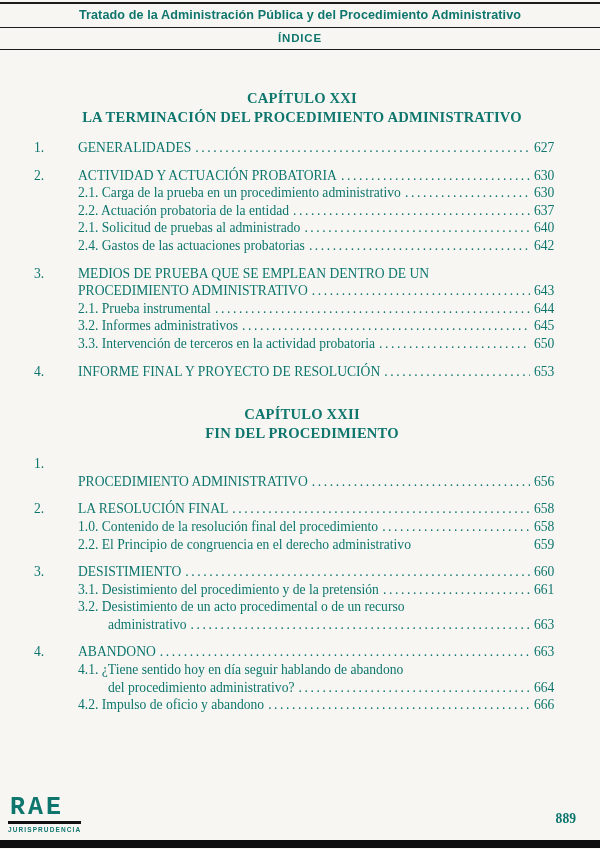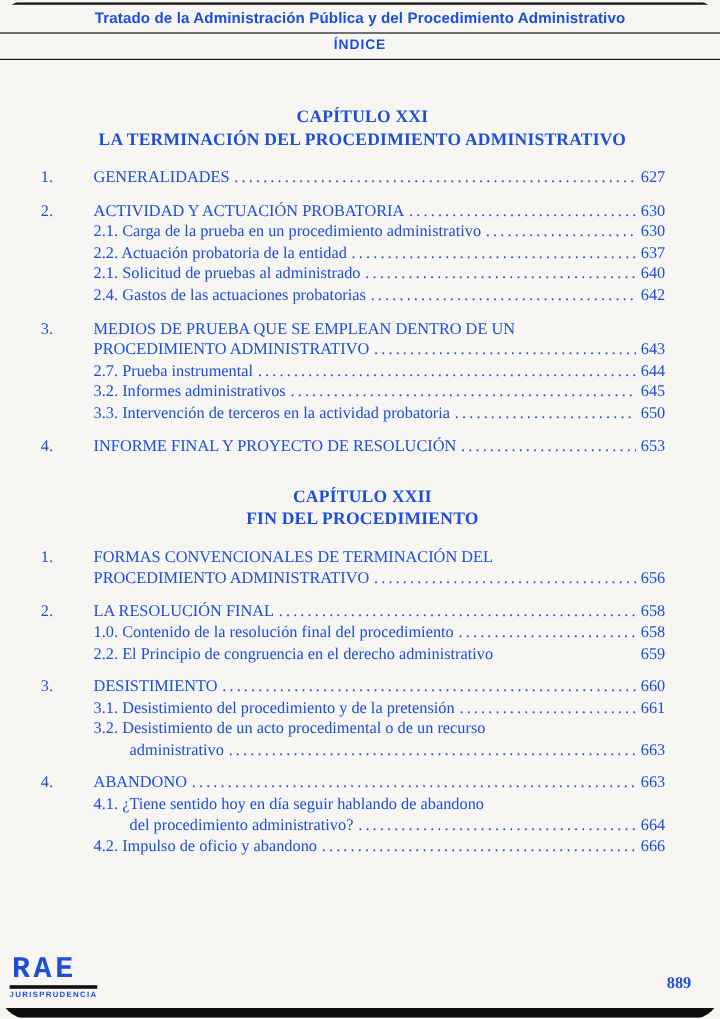--- a/index.html
+++ b/index.html
@@ -1,24 +1,23 @@
 <!DOCTYPE html>
 <html><head>
 <meta charset="utf-8">
 <style>
   * { margin:0; padding:0; box-sizing:border-box; }
   html,body { background:#f6f5f1; }
   .page {
     position:relative;
     width:600px; height:849px;
     background:#f7f6f2;
-    color:#1d4ed8;
+    color:#0f766e;
     font-family:"Liberation Serif", serif;
     overflow:hidden;
-    border-radius:23px;
   }
   
   .hdr { padding-top:2px; }
   .top-rule { border-top:2px solid #1c1c1c; }
   .hdr-title {
     font-family:"Liberation Sans", sans-serif;
     font-weight:700;
     font-size:12.6px;
     text-align:center;
     padding:4px 6px 5px;
@@ -158,21 +157,21 @@
         <span class="pg"></span>
       </div>
       <div class="row">
         <span class="num"></span>
         <span class="text">PROCEDIMIENTO ADMINISTRATIVO</span>
         <span class="leader"></span>
         <span class="pg">643</span>
       </div>
       <div class="row">
         <span class="num"></span>
-        <span class="text">2.7. Prueba instrumental</span>
+        <span class="text">2.1. Prueba instrumental</span>
         <span class="leader"></span>
         <span class="pg">644</span>
       </div>
       <div class="row">
         <span class="num"></span>
         <span class="text">3.2. Informes administrativos</span>
         <span class="leader"></span>
         <span class="pg">645</span>
       </div>
       <div class="row">
@@ -186,21 +185,20 @@
         <span class="text">INFORME FINAL Y PROYECTO DE RESOLUCIÓN</span>
         <span class="leader"></span>
         <span class="pg">653</span>
       </div>
       <div class="chapter-heading">
         <div>CAPÍTULO XXII</div>
         <div>FIN DEL PROCEDIMIENTO</div>
       </div>
       <div class="row group no-dots">
         <span class="num">1.</span>
-        <span class="text">FORMAS CONVENCIONALES DE TERMINACIÓN DEL</span>
         <span class="leader"></span>
         <span class="pg"></span>
       </div>
       <div class="row">
         <span class="num"></span>
         <span class="text">PROCEDIMIENTO ADMINISTRATIVO</span>
         <span class="leader"></span>
         <span class="pg">656</span>
       </div>
       <div class="row group">

